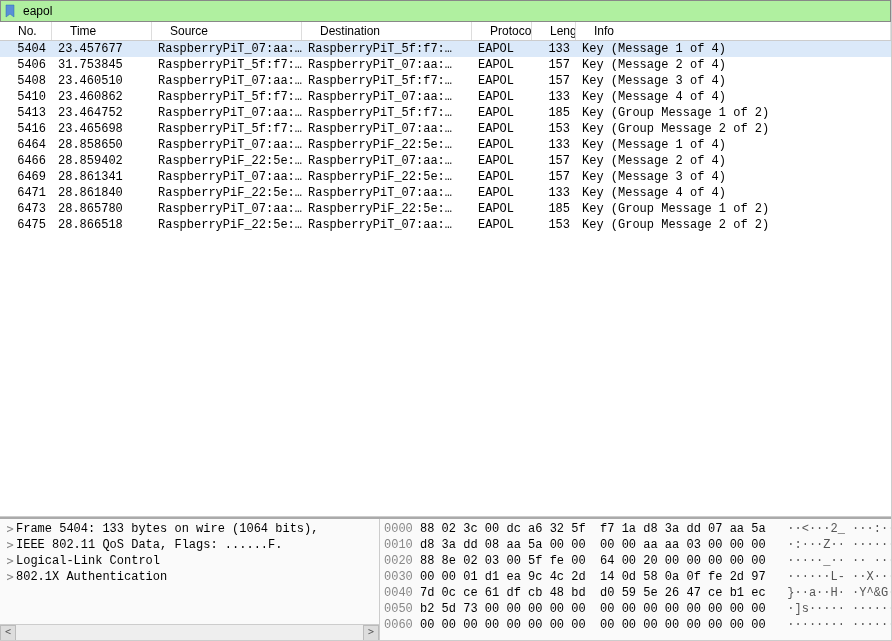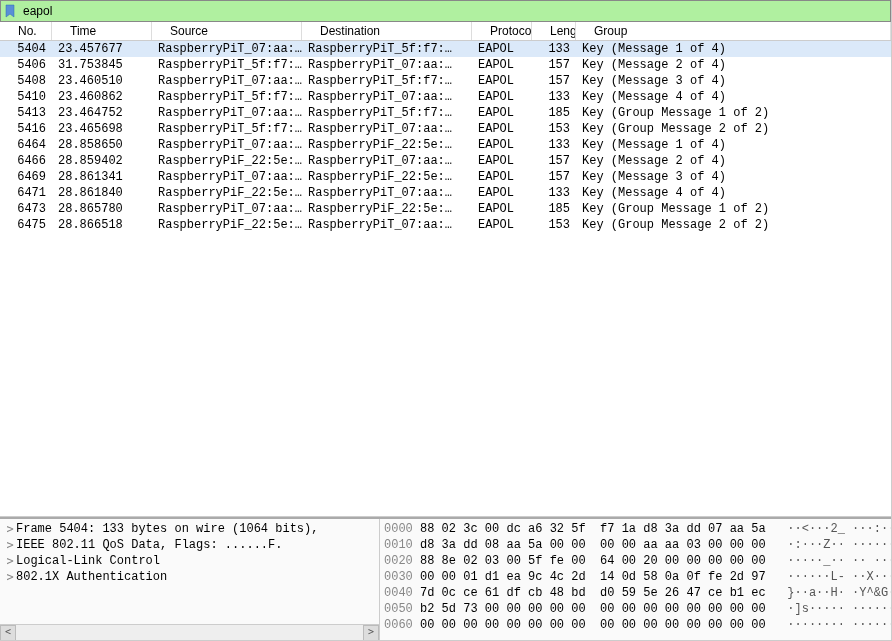--- a/index.html
+++ b/index.html
@@ -180,21 +180,21 @@
   <div class="packet-list">
     <table class="packets">
       <thead>
         <tr>
           <th class="col-no">No.</th>
           <th class="col-time">Time</th>
           <th class="col-src">Source</th>
           <th class="col-dst">Destination</th>
           <th class="col-proto">Protocol</th>
           <th class="col-len">Lengtl</th>
-          <th class="col-info">Group</th>
+          <th class="col-info">Info</th>
         </tr>
       </thead>
       <tbody id="packet-body">
           <tr class="selected">
             <td class="col-no">5404</td>
             <td class="col-time">23.457677</td>
             <td class="col-src">RaspberryPiT_07:aa:…</td>
             <td class="col-dst">RaspberryPiT_5f:f7:…</td>
             <td class="col-proto">EAPOL</td>
             <td class="col-len">133</td>

